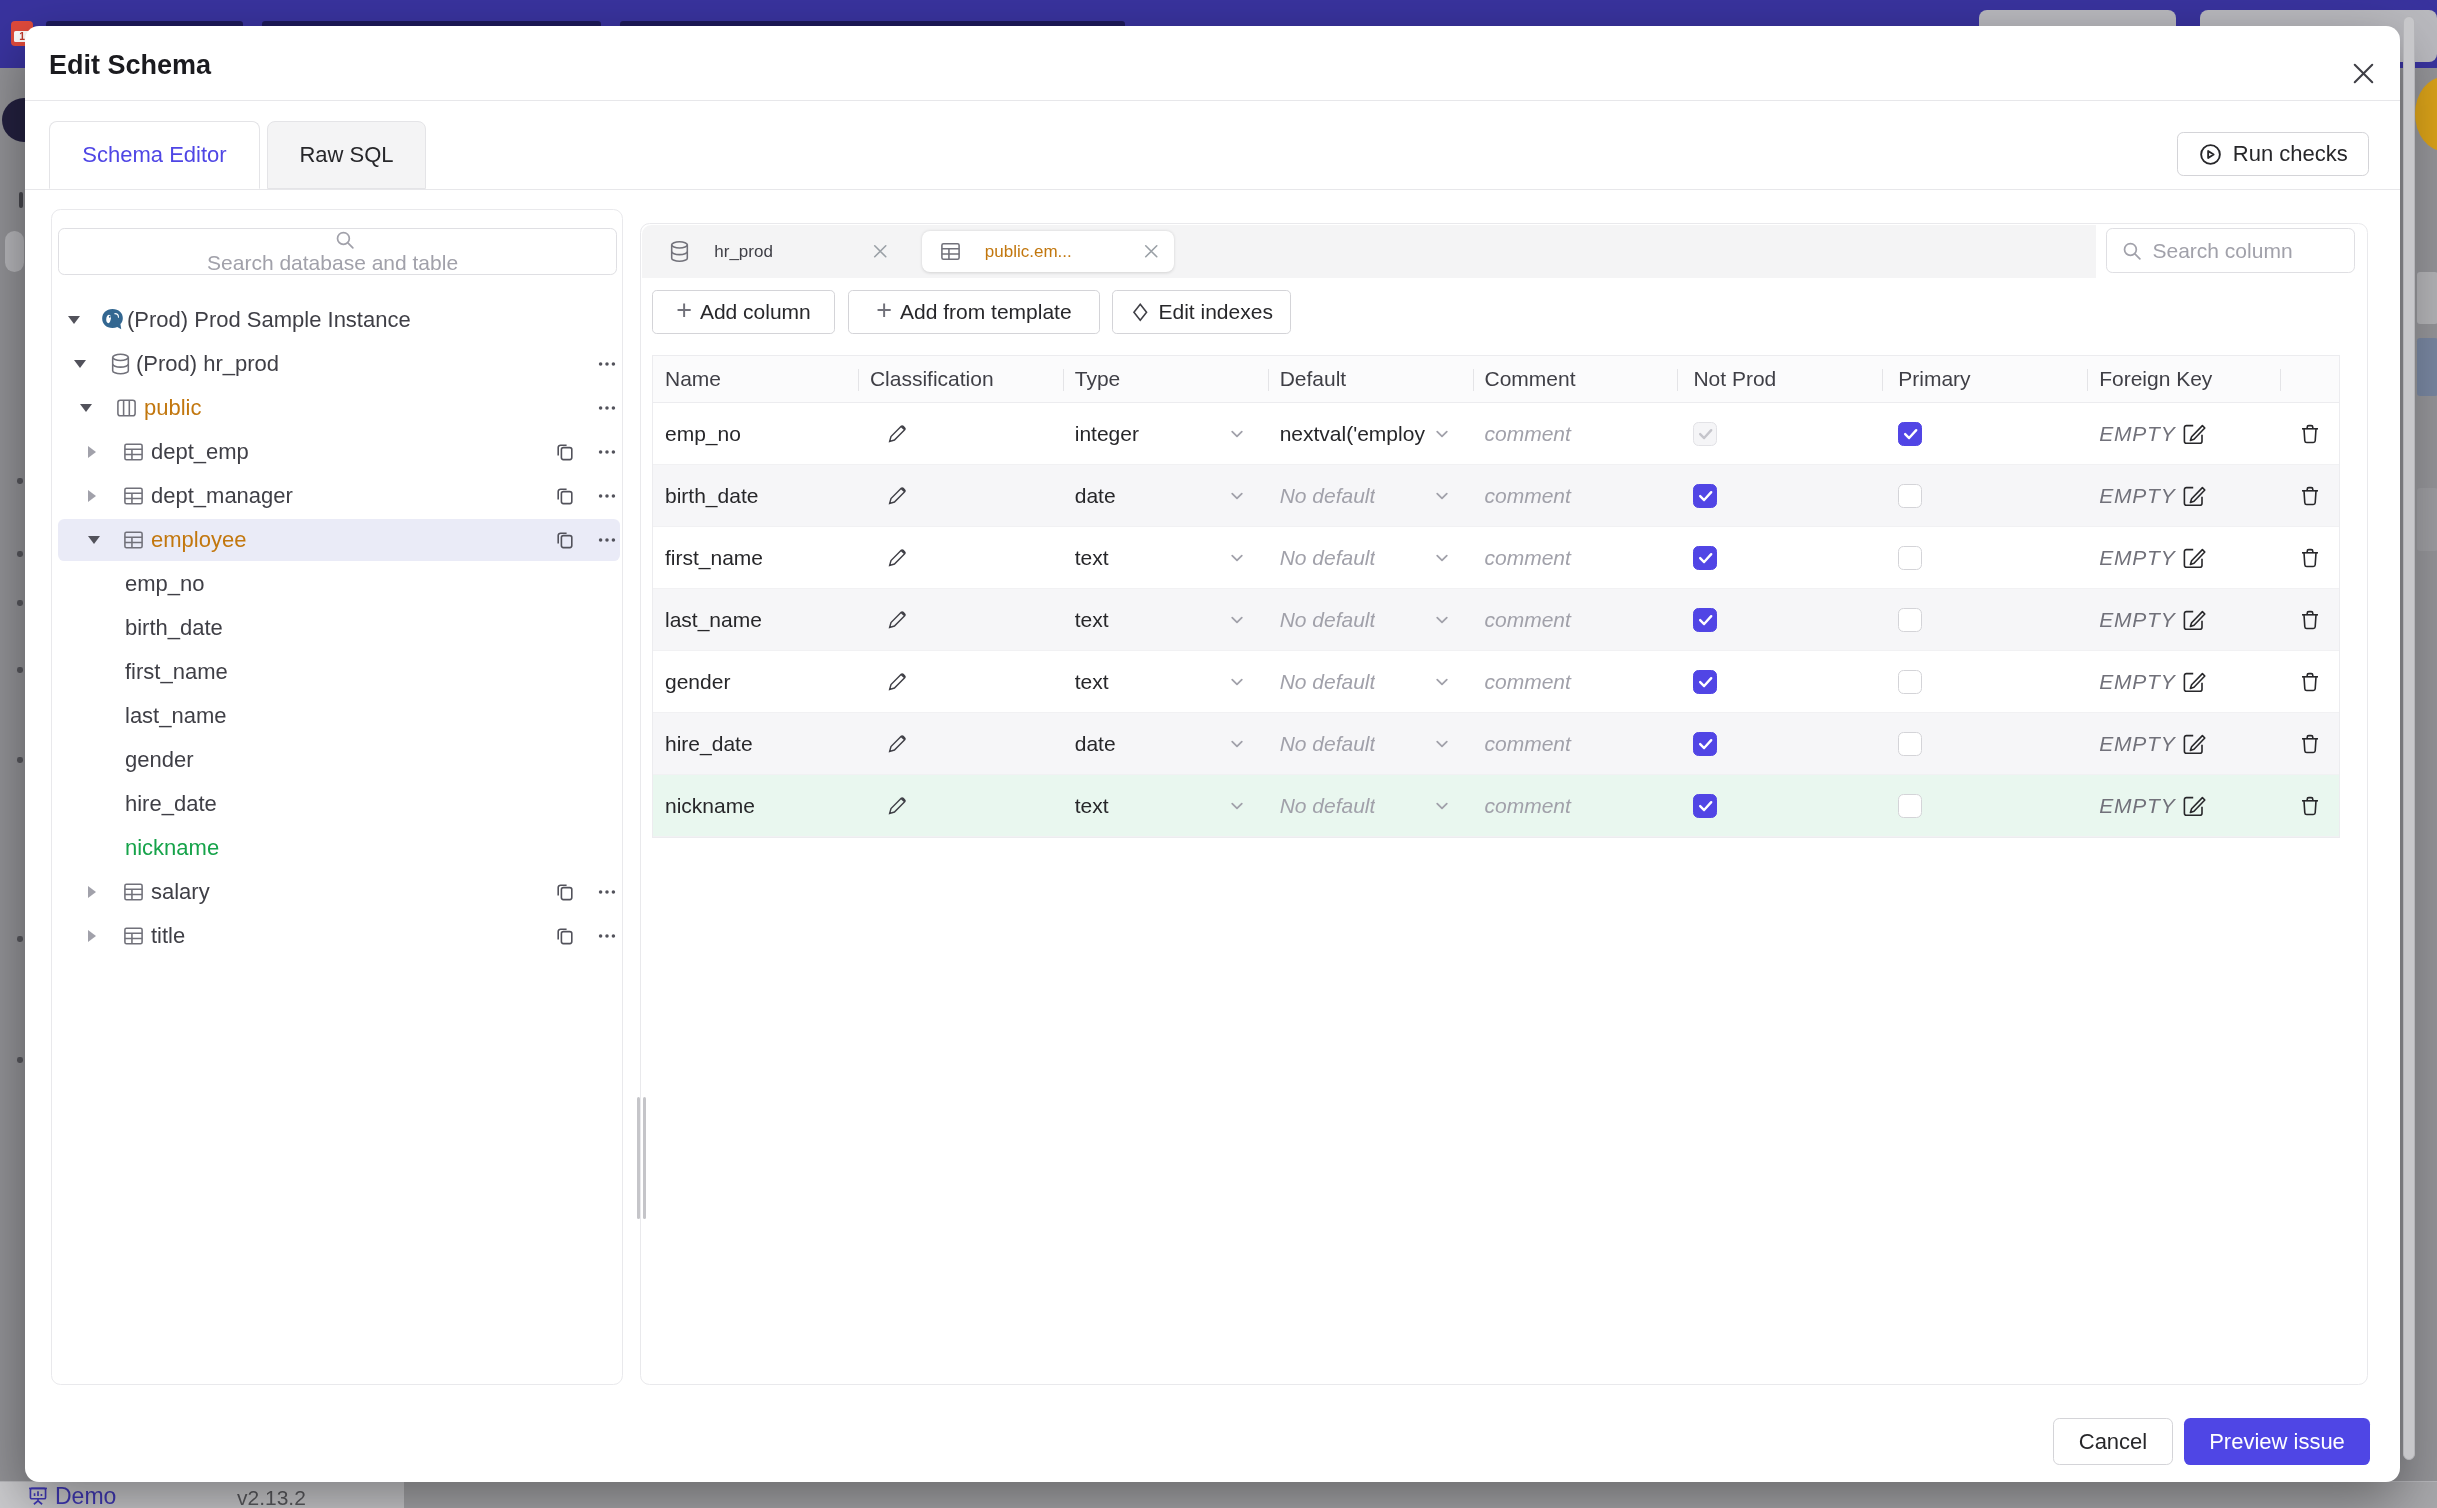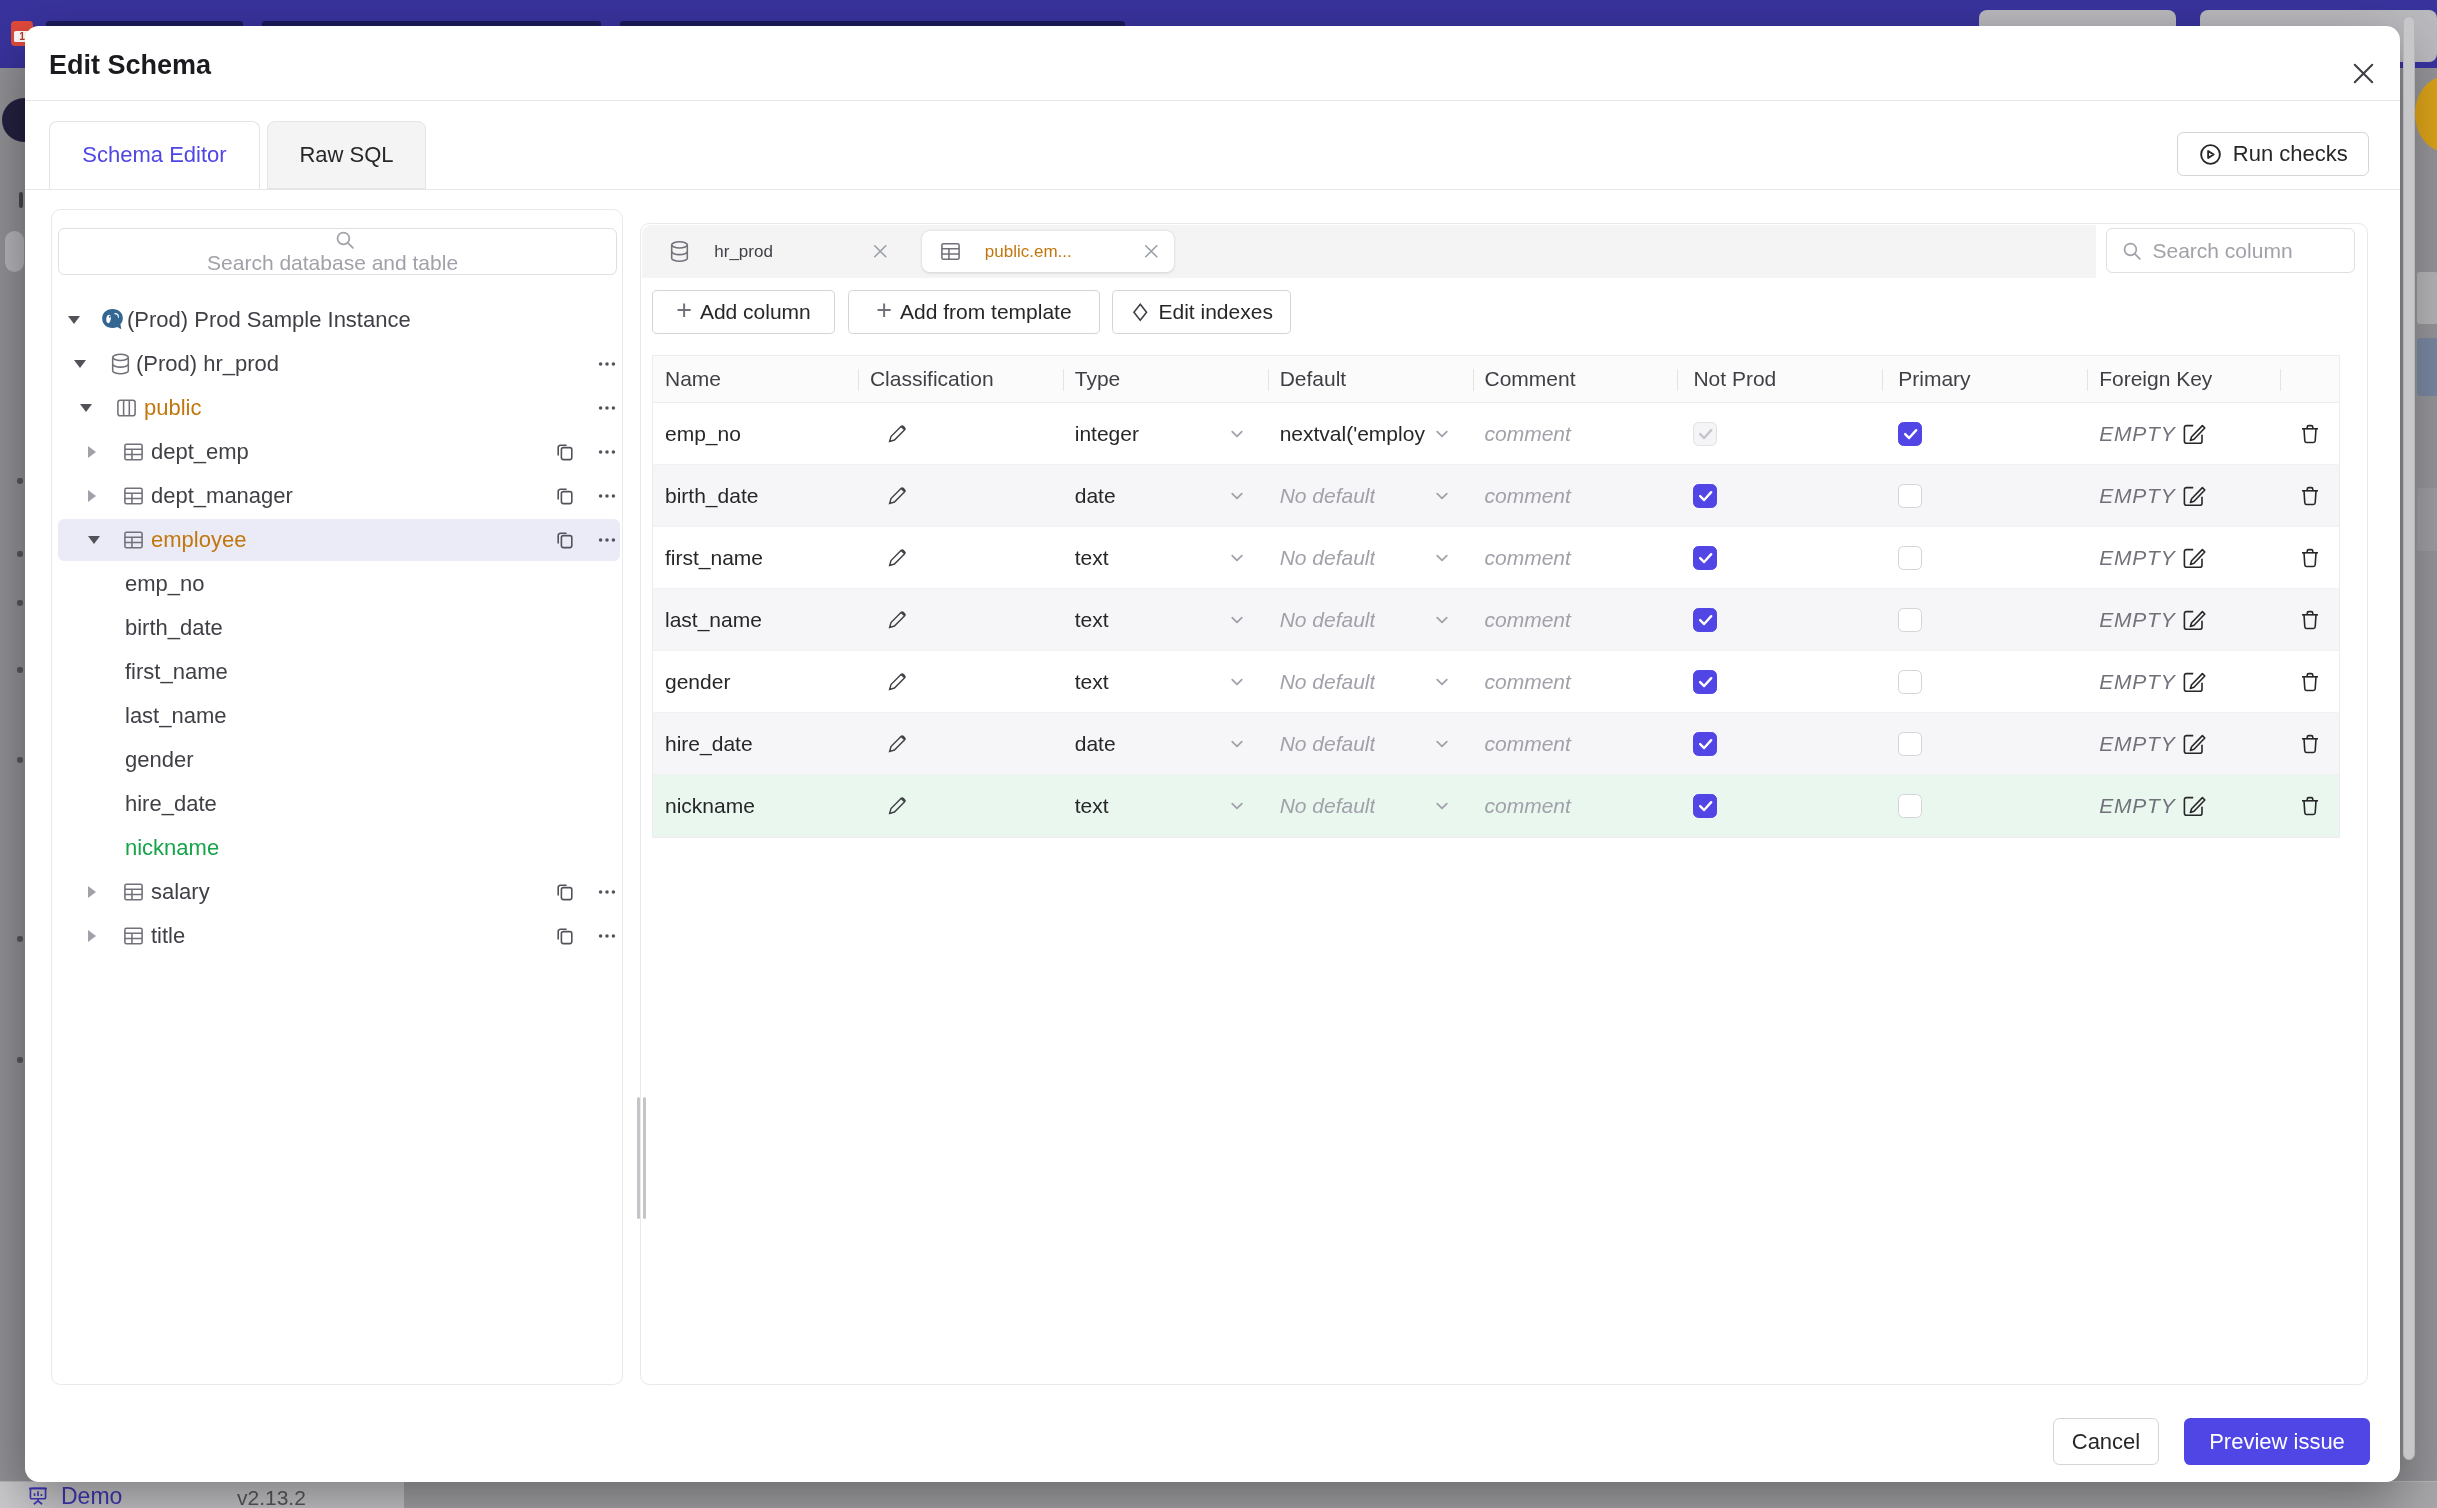--- a/index.html
+++ b/index.html
@@ -11,21 +11,21 @@
   #backdrop { inset:0; }
   .bd-header { left:0; top:0; width:2438px; height:68px; background:#39339e; }
   .bd-favicon { left:11px; top:20.5px; width:22px; height:25px; background:#e14b3c; border-radius:4px; }
   .bd-favicon span { position:absolute; left:3.2px; top:10.3px; width:16px; height:11px; background:#fff; border-radius:1.6px; font-size:10.3px; color:#c0392b; text-align:center; line-height:11px; font-weight:bold;}
   .bd-smudge { top:21px; height:13.4px; background:#171448; opacity:.8; border-radius:3.2px; }
   .bd-ghostbtn { top:9.5px; height:52px; background:#b9b9be; border-radius:8px; }
   .bd-blob { background:#56565c; border-radius:2.4px; }
   .bd-footer-l { left:0; top:1482px; width:404px; height:27px; background:#cbcbce; }
   .bd-footer-r { left:404px; top:1482px; width:2034px; height:27px; background:#a7a7aa; }
   .bd-footer-line { left:0; top:1481px; width:2438px; height:0.8px; background:#b6b6ba; }
-  .bd-demo { left:27px; top:1485px; height:22px; display:flex; align-items:center; gap:12px; color:#4038b8; font-size:23px; font-weight:500;}
+  .bd-demo { left:27px; top:1485px; height:22px; display:flex; align-items:center; gap:6px; color:#4038b8; font-size:23px; font-weight:500;}
   .bd-version { left:237px; top:1486px; font-size:21px; color:#5a5a5e; }
   .bd-scrollbar { left:2403px; top:16px; width:12px; height:1444px; background:#c7c7ca; border:0.8px solid #b4b4b8; border-radius:6.3px; z-index:40; }
   .bd-avatar { left:2415px; top:77px; width:58px; height:74px; border-radius:50%; background:#d7a019; }
   .bd-sliver { left:2417px; width:20.5px; border-radius:3.2px; }
 
   
   #modal { left:25px; top:26px; width:2375px; height:1456px; background:#ffffff; border-radius:14px;
            box-shadow:0 19px 55px rgba(0,0,0,.38); z-index:10; }
   .m-title { left:24px; top:24px; font-size:27px; font-weight:600; color:#1b1b1f; }
   .m-close { left:2318px; top:27px; width:41px; height:41px; display:flex; align-items:center; justify-content:center; cursor:pointer; }
@@ -81,21 +81,21 @@
   .td { height:100%; display:flex; align-items:center; padding-left:12px; font-size:21px; color:#27272a; position:relative; overflow:hidden; }
   .ph { color:#a1a1aa; font-style:italic; }
   .chev { position:absolute; right:19px; top:50%; transform:translateY(-50%); display:flex; }
   .cb { width:24px; height:24px; border-radius:5.5px; border:1.6px solid #d4d4d8; background:#fff; display:flex; align-items:center; justify-content:center; cursor:pointer; flex:none; }
   .cb.checked { background:#5145e5; border-color:#5145e5; }
   .cb.checked.disabled { background:#f5f5f7; border-color:#e2e2e6; }
   .fk { font-size:21px; font-style:italic; color:#71717a; letter-spacing:0.8px; }
   .iconbtn { display:flex; align-items:center; justify-content:center; cursor:pointer; }
 
   
-  .m-cancel { left:2028px; top:1392px; width:106px; height:47px; }
+  .m-cancel { left:2028px; top:1392px; width:120px; height:47px; }
   .m-preview { left:2159px; top:1392px; width:186px; height:47px; background:#4f46e5; border:none; border-radius:6.3px; display:flex; align-items:center; justify-content:center; font-size:22px; color:#fff; cursor:pointer; }
 </style>
 </head>
 <body>
 
 <div id="backdrop" class="abs">
   <div class="abs bd-header"></div>
   <div class="abs bd-favicon">
       <span>1</span>
     </div>

